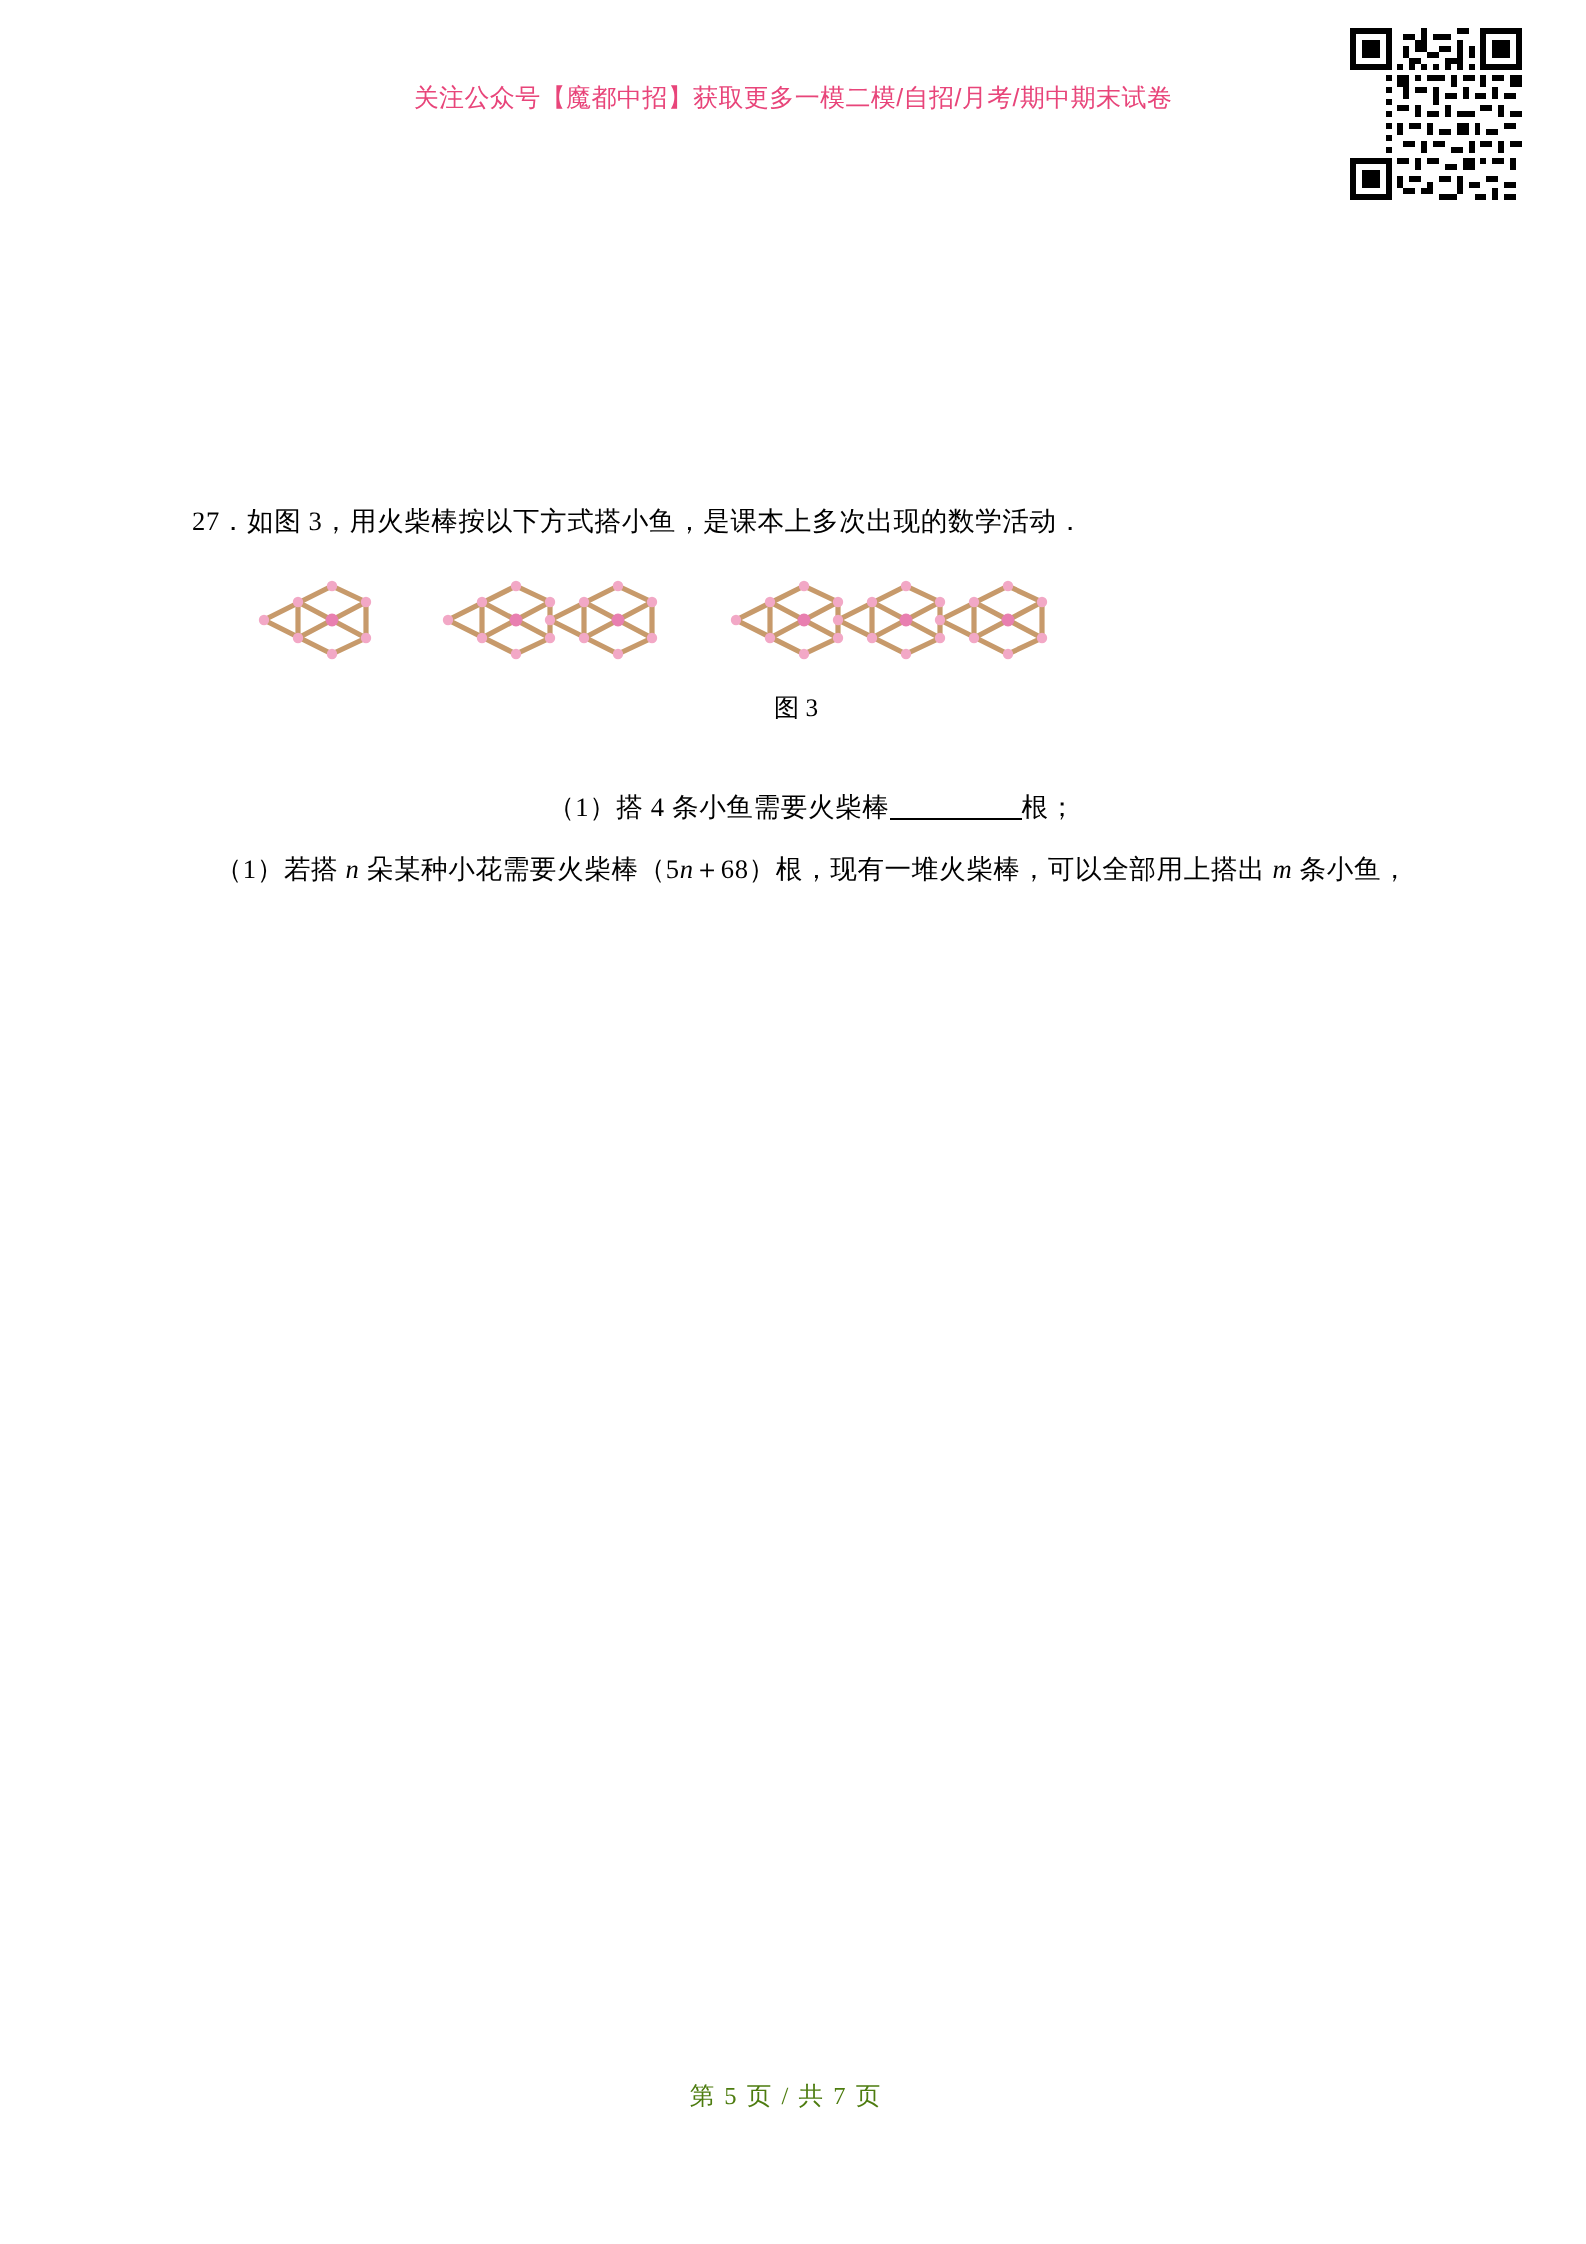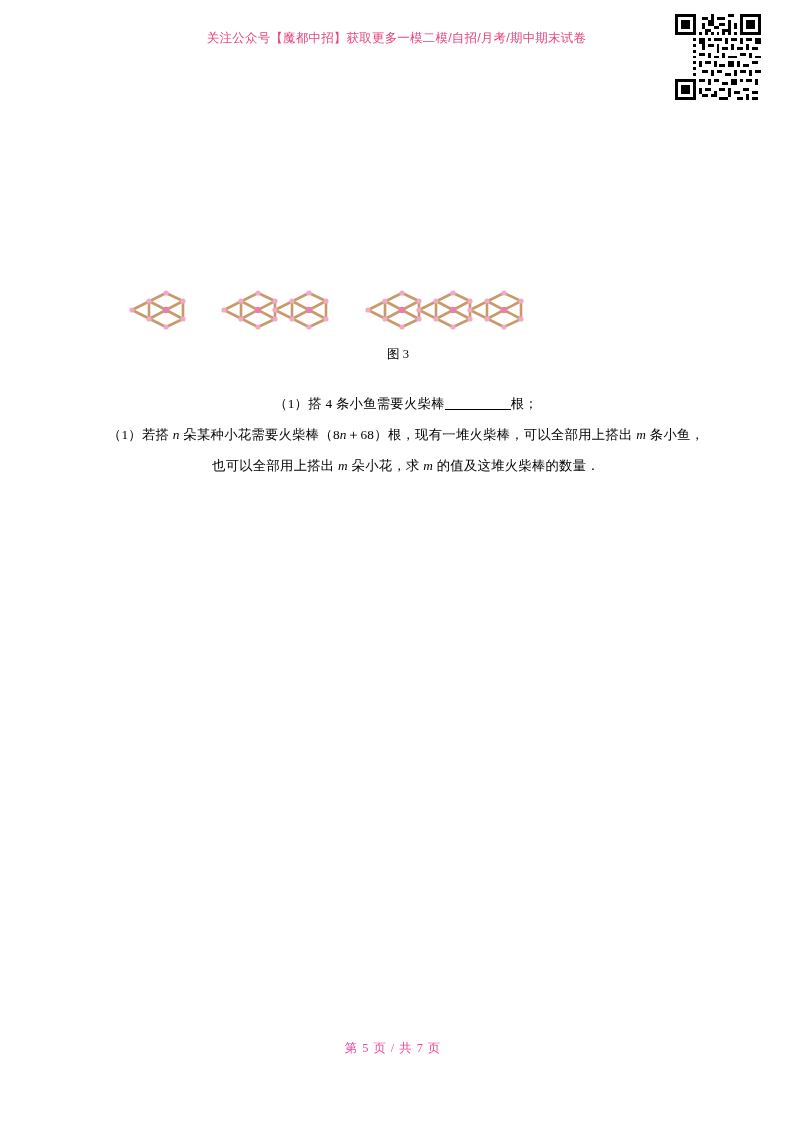--- a/index.html
+++ b/index.html
@@ -18,21 +18,21 @@
   .page {
     position: relative;
     width: 793px;
     height: 1122px;
   }
 
   
   .banner {
     position: absolute;
     left: 0;
-    top: 30px;
+    top: 41px;
     width: 793px;
     text-align: center;
     font-family: "Liberation Sans", "DejaVu Sans", sans-serif;
     font-size: 12.5px;
     color: #e8457a;
     letter-spacing: 0.2px;
     white-space: nowrap;
   }
 
   
@@ -108,21 +108,21 @@
 
   
   .footer {
     position: absolute;
     left: 0;
     top: 1040px;
     width: 786px;
     text-align: center;
     font-size: 12.3px;
     letter-spacing: 1px;
-    color: #ec4899;
+    color: #4d7c0f;
   }
 </style>
 </head>
 <body>
 
 <div class="page">
 
   <div class="banner">关注公众号【魔都中招】获取更多一模二模/自招/月考/期中期末试卷</div>
 
   <div class="qr-wrap">
@@ -234,20 +234,23 @@
         <rect x="9" y="27" width="2" height="1"></rect>
           <rect x="12" y="27" width="1" height="1"></rect>
         <rect x="15" y="28" width="3" height="1"></rect>
           <rect x="21" y="28" width="2" height="1"></rect>
         <rect x="24" y="27" width="1" height="2"></rect>
           <rect x="26" y="28" width="2" height="1"></rect>
       </g>
     </svg>
   </div>
 
+  <div class="content">
+    <div class="q-line q-head">27．如图 3，用火柴棒按以下方式搭小鱼，是课本上多次出现的数学活动．</div>
+  </div>
 
   <div class="figure">
     <svg width="460" height="68" viewBox="0 0 460 68">
       <defs>
         <g id="fish">
 
           <line x1="0" y1="17" x2="34" y2="0" stroke="#c79a6b" stroke-width="2.6" stroke-linecap="round"></line>
           <line x1="0" y1="17" x2="34" y2="34" stroke="#c79a6b" stroke-width="2.6" stroke-linecap="round"></line>
           <line x1="17" y1="8" x2="17" y2="26" stroke="#c79a6b" stroke-width="2.6" stroke-linecap="round"></line>
           <line x1="17" y1="8" x2="51" y2="26" stroke="#c79a6b" stroke-width="2.6" stroke-linecap="round"></line>
@@ -289,23 +292,20 @@
   </div>
 
   <div style="position:absolute; left:96px; top:388px; width:620px;">
 
     <div class="sub">
       <span>（1）搭 4 条小鱼需要火柴棒</span><span class="blank-s"></span><span>根；</span>
     </div>
 
 
     <div class="sub">
-      <span>（1）若搭 </span><span class="ital">n</span><span> 朵某种小花需要火柴棒（8</span><span class="ital">n</span><span>＋68）根，现有一堆火柴棒，可以全部用上搭出 </span><span class="ital">m</span><span> 条小鱼，</span>
+      <span>（1）若搭 </span><span class="ital">n</span><span> 朵某种小花需要火柴棒（5</span><span class="ital">n</span><span>＋68）根，现有一堆火柴棒，可以全部用上搭出 </span><span class="ital">m</span><span> 条小鱼，</span>
     </div>
 
-    <div class="sub">
-      <span>也可以全部用上搭出 </span><span class="ital">m</span><span> 朵小花，求 </span><span class="ital">m</span><span> 的值及这堆火柴棒的数量．</span>
-    </div>
   </div>
 
   <div class="footer">第 5 页 / 共 7 页</div>
 
 </div>
 
 </body></html>

